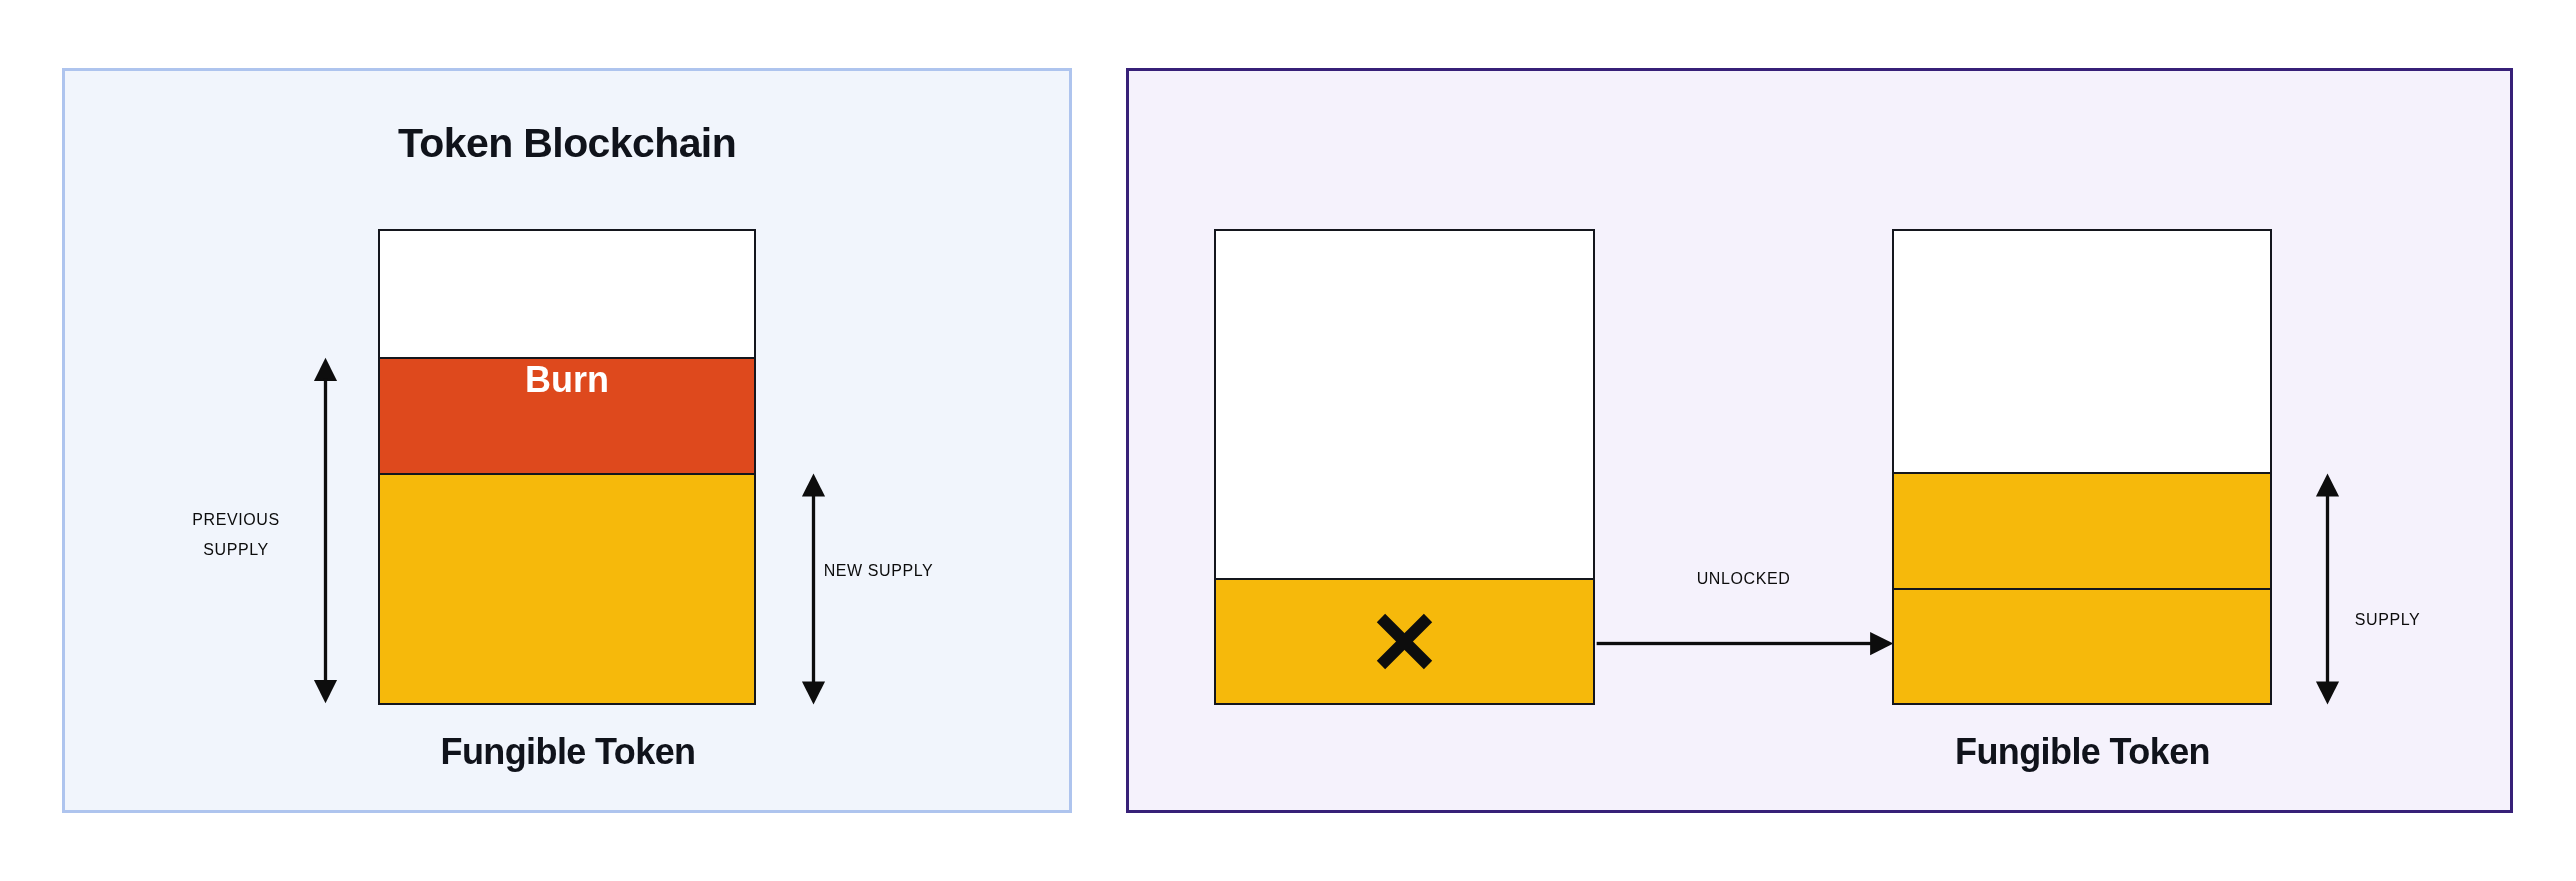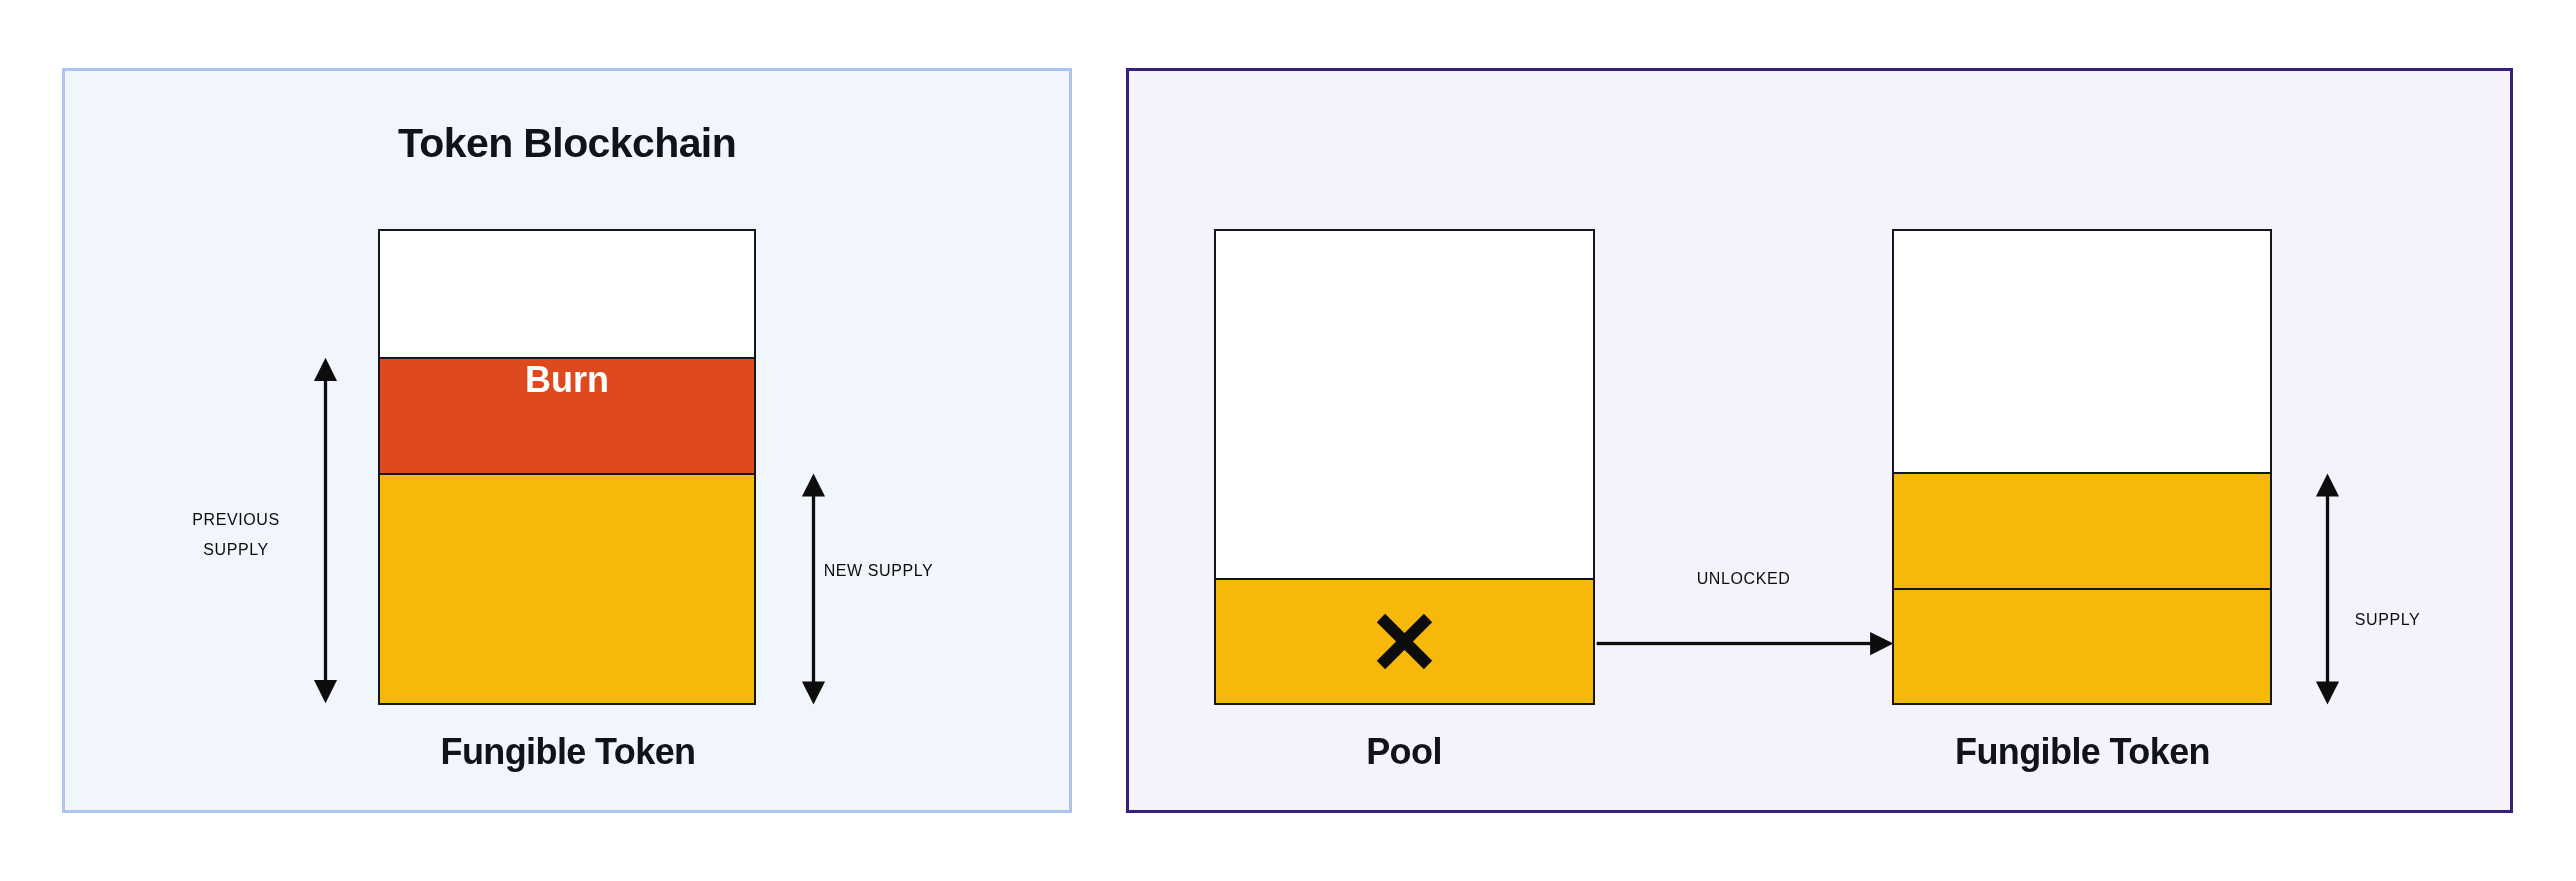--- a/index.html
+++ b/index.html
@@ -153,21 +153,20 @@
 
   <div class="bar" id="pool-bar">
     <div class="seg white-top"></div>
     <div class="seg yellow">
       <svg class="cross" width="65" height="65" viewBox="0 0 116 116" xmlns="http://www.w3.org/2000/svg">
         <line x1="16" y1="16" x2="100" y2="100" stroke="currentColor" stroke-width="21"></line>
         <line x1="100" y1="16" x2="16" y2="100" stroke="currentColor" stroke-width="21"></line>
       </svg>
     </div>
   </div>
-  <div class="caption" id="pool-caption">Pool</div>
 
   <div class="small-label" id="unlocked-label">UNLOCKED</div>
   <svg class="arrow" id="unlocked-arrow" width="298" height="31" viewBox="0 0 536 56" xmlns="http://www.w3.org/2000/svg">
     <rect x="0" y="25" width="498" height="6" fill="currentColor"></rect>
     <polygon points="536,28 494,7 494,49" fill="currentColor"></polygon>
   </svg>
 
   <div class="bar" id="token-bar">
     <div class="seg white-top"></div>
     <div class="seg yellow upper"></div>

